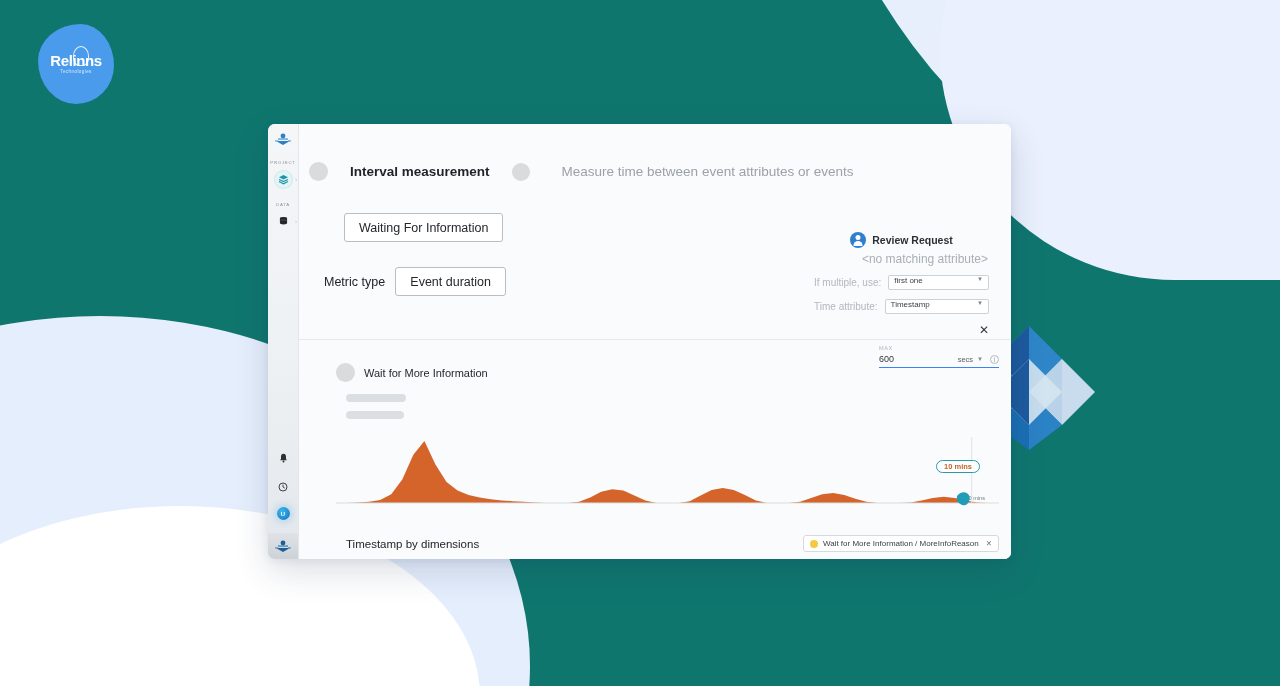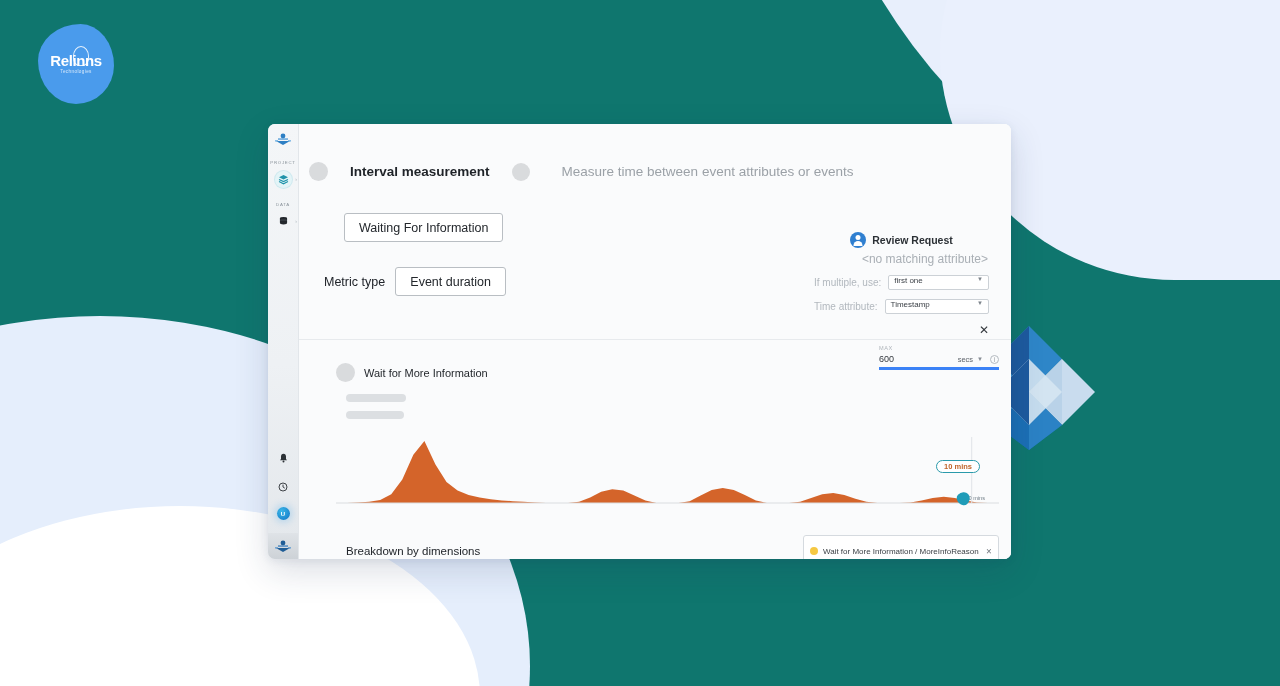--- a/index.html
+++ b/index.html
@@ -188,21 +188,21 @@
   .wait-row { position: absolute; left: 37px; top: 23px; display: flex; align-items: center; gap: 9px; }
   .wait-label { font-size: 11px; color: #1f2328; font-weight: 500; }
   .skel { position: absolute; left: 47px; background: #dcdfe2; border-radius: 4px; height: 8px; }
   .skel1 { top: 54px; width: 60px; }
   .skel2 { top: 71px; width: 58px; }
 
   .max-block { position: absolute; right: 12px; top: 5px; width: 120px; }
   .max-label { font-size: 5.6px; color: #aeb4ba; letter-spacing: 0.6px; margin-bottom: 3px; }
   .max-field {
     display: flex; align-items: center; gap: 4px;
-    border-bottom: 3px solid #3b82f6; padding-bottom: 3px;
+    border-bottom: 1px solid #3b82f6; padding-bottom: 3px;
   }
   .max-value { font-size: 9px; color: #33383e; flex: 1; }
   .max-unit { font-size: 7.5px; color: #5d636a; }
   .max-caret { font-size: 6px; color: #878d94; }
   .info-ico {
     width: 9px; height: 9px; border-radius: 50%; border: 1px solid #b4bac0;
     color: #9aa0a6; font-size: 6.5px; line-height: 7px; text-align: center; margin-left: 3px;
   }
 
   
@@ -226,21 +226,21 @@
 
   
   .breakdown-head {
     position: absolute; left: 47px; right: 12px; top: 195px;
     display: flex; align-items: center; justify-content: space-between;
   }
   .breakdown-title { font-size: 11.5px; color: #22262b; font-weight: 500; }
   .bd-tag {
     display: flex; align-items: center; gap: 5px;
     border: 1px solid #d5dadf; border-radius: 3px; background: #fff;
-    height: 17px; padding: 15px 6px; font-size: 8px; color: #3c4146; white-space: nowrap;
+    height: 17px; padding: 0 6px; font-size: 8px; color: #3c4146; white-space: nowrap;
   }
   .bd-dot { width: 8px; height: 8px; border-radius: 50%; background: #f5c842; flex: 0 0 8px; }
   .bd-x { font-size: 7.5px; color: #6d737a; margin-left: 2px; }
 </style>
 </head>
 <body>
 
 <div id="page">
 
   <div class="bg-blob-tr"></div>
@@ -410,21 +410,21 @@
               <path d="M 0 66 L 0.00 66.00 L 10.93 66.00 L 21.87 65.38 L 32.80 64.76 L 43.73 62.90 L 54.67 57.32 L 65.60 42.44 L 76.53 17.64 L 87.47 4.00 L 98.40 27.56 L 109.33 44.92 L 120.27 53.60 L 131.20 57.94 L 142.13 60.42 L 153.07 62.28 L 164.00 63.52 L 174.93 64.14 L 185.87 64.76 L 196.80 65.38 L 207.73 66.00 L 218.67 66.00 L 229.60 66.00 L 240.53 64.76 L 251.47 60.42 L 262.40 54.84 L 273.33 52.36 L 284.27 53.60 L 295.20 58.56 L 306.13 63.52 L 317.07 66.00 L 328.00 66.00 L 338.93 66.00 L 349.87 64.14 L 360.80 58.56 L 371.73 52.98 L 382.67 51.12 L 393.60 52.98 L 404.53 57.94 L 415.47 63.52 L 426.40 66.00 L 437.33 66.00 L 448.27 66.00 L 459.20 64.76 L 470.13 61.04 L 481.07 57.32 L 492.00 56.08 L 502.93 57.94 L 513.87 61.66 L 524.80 64.76 L 535.73 66.00 L 546.67 66.00 L 557.60 66.00 L 568.53 65.38 L 579.47 63.52 L 590.40 61.04 L 601.33 59.80 L 612.27 61.04 L 623.20 63.52 L 634.13 65.38 L 645.07 66.00 L 656.00 66.00 L 656 66 Z" fill="#d4642a"></path>
               <line x1="0" x2="656" y1="66" y2="66" stroke="#d9dde0" stroke-width="1"></line>
               <line x1="629" x2="629" y1="0" y2="66" stroke="#e0e4e7" stroke-width="1"></line>
             </svg>
           <div class="chart-badge">10 mins</div>
           <div class="chart-handle-label">10 mins</div>
           <div class="chart-handle"></div>
         </div>
 
         <div class="breakdown-head">
-          <span class="breakdown-title">Breakdown by dimensions</span>
+          <span class="breakdown-title">Timestamp by dimensions</span>
           <div class="bd-tag">
             <span class="bd-dot"></span>
             <span>Wait for More Information / MoreInfoReason</span>
             <span class="bd-x">✕</span>
           </div>
         </div>
 
       </div>
     </div>
   </div>

